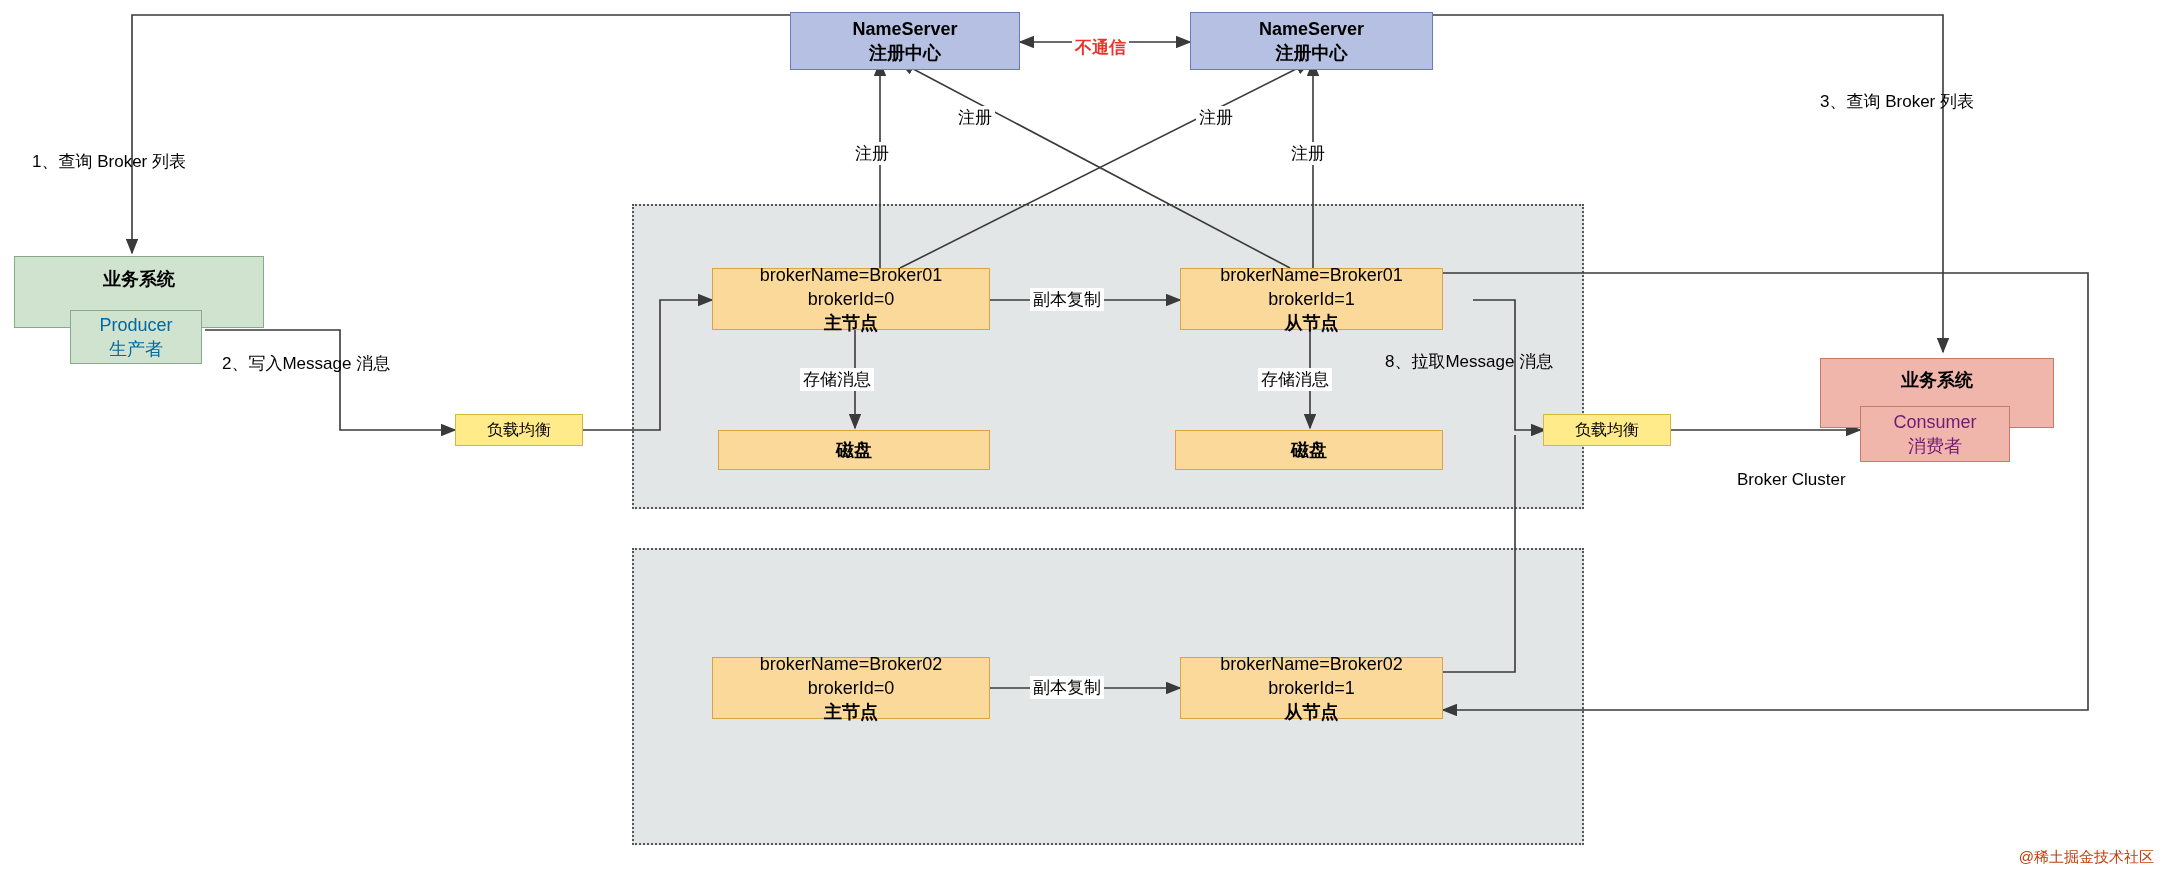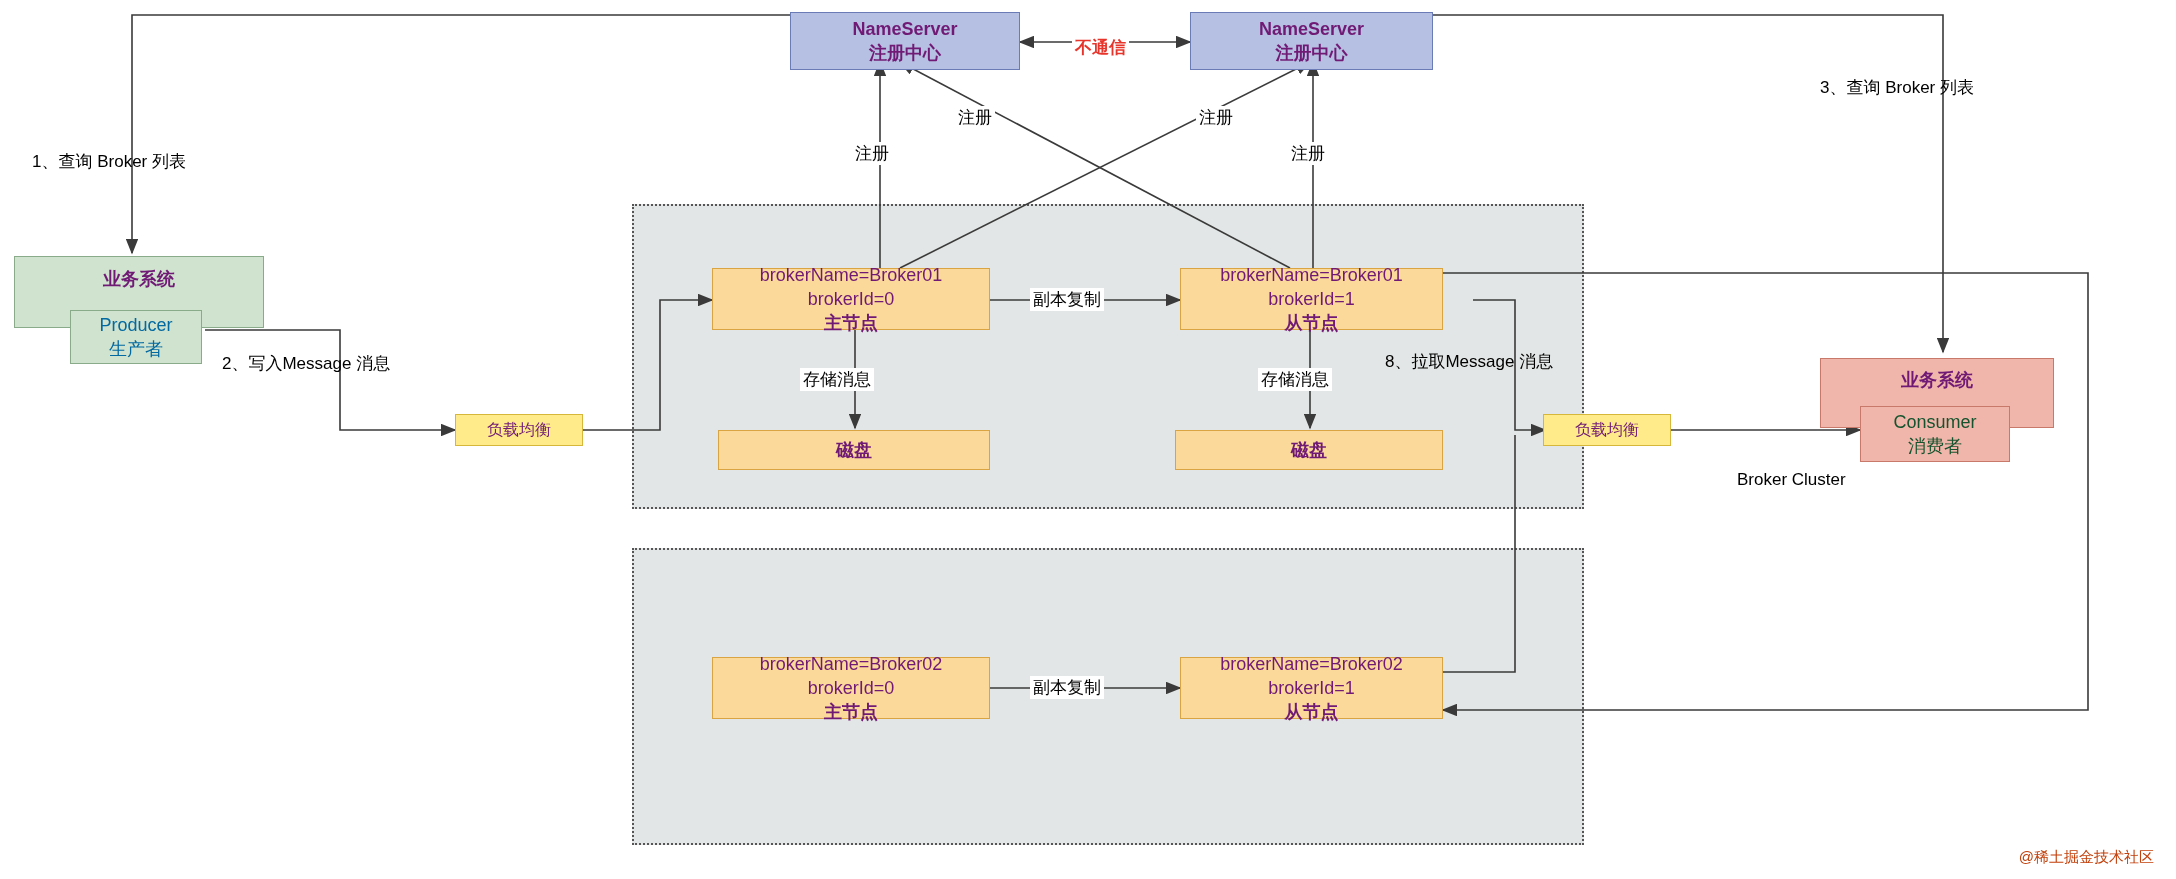--- a/index.html
+++ b/index.html
@@ -26,21 +26,21 @@
   }
   .node {
     position: absolute;
     box-sizing: border-box;
     display: flex;
     flex-direction: column;
     align-items: center;
     justify-content: center;
     text-align: center;
     font-size: 18px;
-    color: #701a75;
+    color: #000000;
     line-height: 1.35;
   }
   .node .ln { display: block; white-space: nowrap; }
 
   .nameserver {
     background: #b6c0e2;
     border: 1.5px solid #6b7bb5;
     font-weight: bold;
   }
   .broker {
@@ -71,21 +71,21 @@
   }
   .biz-red {
     background: #f0b6ab;
     border: 1.5px solid #c9796a;
     font-weight: bold;
   }
   .consumer {
     background: #f0b6ab;
     border: 1.5px solid #c9796a;
     font-weight: normal;
-    color: #14532d;
+    color: #701a75;
   }
   .cluster-box {
     position: absolute;
     box-sizing: border-box;
     background: #e3e6e6;
     border: 2px dotted #555555;
   }
   .label {
     position: absolute;
     font-size: 17px;
@@ -174,21 +174,21 @@
 
   <div class="label red on-line" style="left:1072px; top:36px;">不通信</div>
 
   <div class="label on-line" style="left:852px; top:142px;">注册</div>
   <div class="label on-line" style="left:955px; top:106px;">注册</div>
   <div class="label on-line" style="left:1196px; top:106px;">注册</div>
   <div class="label on-line" style="left:1288px; top:142px;">注册</div>
 
   <div class="label" style="left:32px; top:150px;">1、查询 Broker 列表</div>
   <div class="label" style="left:222px; top:352px;">2、写入Message 消息</div>
-  <div class="label" style="left:1820px; top:76px;">3、查询 Broker 列表</div>
+  <div class="label" style="left:1820px; top:90px;">3、查询 Broker 列表</div>
   <div class="label" style="left:1385px; top:350px;">8、拉取Message 消息</div>
 
   <div class="node biz-green" style="left:14px; top:256px; width:250px; height:72px; justify-content:flex-start; padding-top:10px;">
     <span class="ln">业务系统</span>
   </div>
   <div class="node producer" style="left:70px; top:310px; width:132px; height:54px;">
     <span class="ln">Producer</span>
     <span class="ln">生产者</span>
   </div>
 

